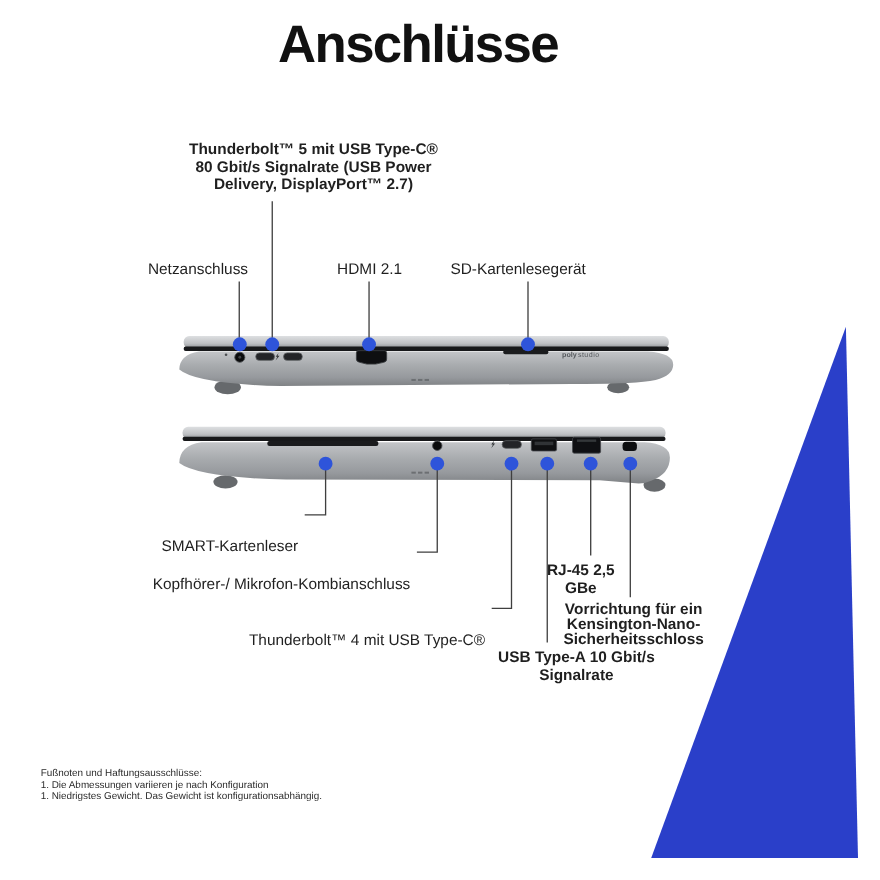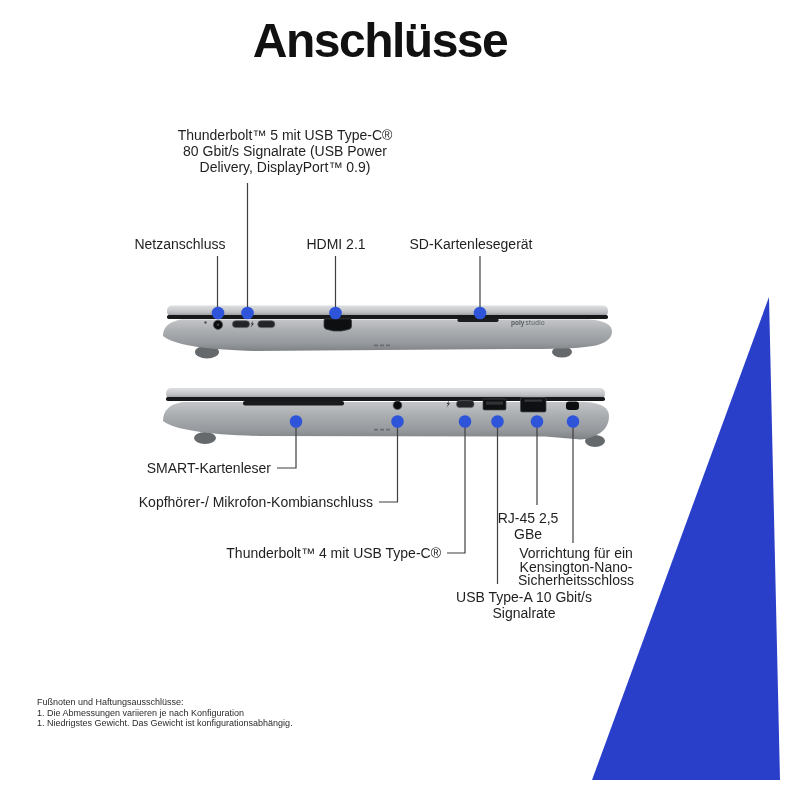--- a/index.html
+++ b/index.html
@@ -8,22 +8,22 @@
     font-family:"Liberation Sans",sans-serif;color:#1c1c1c;background:#ffffff;
   }
   .title{
     position:absolute;left:380px;top:13px;transform:translateX(-50%);
     font-size:48px;font-weight:700;letter-spacing:-1.5px;color:#111;white-space:nowrap;
   }
   .lbl{
     position:absolute;font-size:14px;line-height:16px;color:#1f1f1f;white-space:nowrap;
   }
   .center{transform:translateX(-50%);text-align:center;}
-  .right{text-align:right;}
-  .stack div{white-space:nowrap;}
+  .right{text-align:right;margin-top:28px;}
+  .stack div{white-space:nowrap;font-weight:bold;}
   svg.art{position:absolute;left:0;top:0;}
   .foot{
     position:absolute;left:24px;top:697px;font-size:9px;line-height:10.5px;color:#2b2b2b;margin-left:13px;
   }
 </style>
 </head>
 <body>
 
 <div class="page">
 
@@ -113,21 +113,21 @@
       <circle cx="537" cy="421.5" r="6.3"></circle>
       <circle cx="573" cy="421.5" r="6.3"></circle>
     </g>
   </svg>
 
   <div class="title">Anschlüsse</div>
 
   <div class="lbl center stack" style="left:285px;top:127px;">
     <div>Thunderbolt™ 5 mit USB Type-C®</div>
     <div>80 Gbit/s Signalrate (USB Power</div>
-    <div>Delivery, DisplayPort™ 0.9)</div>
+    <div>Delivery, DisplayPort™ 2.7)</div>
   </div>
 
   <div class="lbl center" style="left:180px;top:236px;">Netzanschluss</div>
   <div class="lbl center" style="left:336px;top:236px;">HDMI 2.1</div>
   <div class="lbl center" style="left:471px;top:236px;">SD-Kartenlesegerät</div>
 
   <div class="lbl right" style="right:529px;top:460px;">SMART-Kartenleser</div>
   <div class="lbl right" style="right:427px;top:494px;">Kopfhörer-/ Mikrofon-Kombianschluss</div>
   <div class="lbl right" style="right:359px;top:545px;">Thunderbolt™ 4 mit USB Type-C®</div>
 

